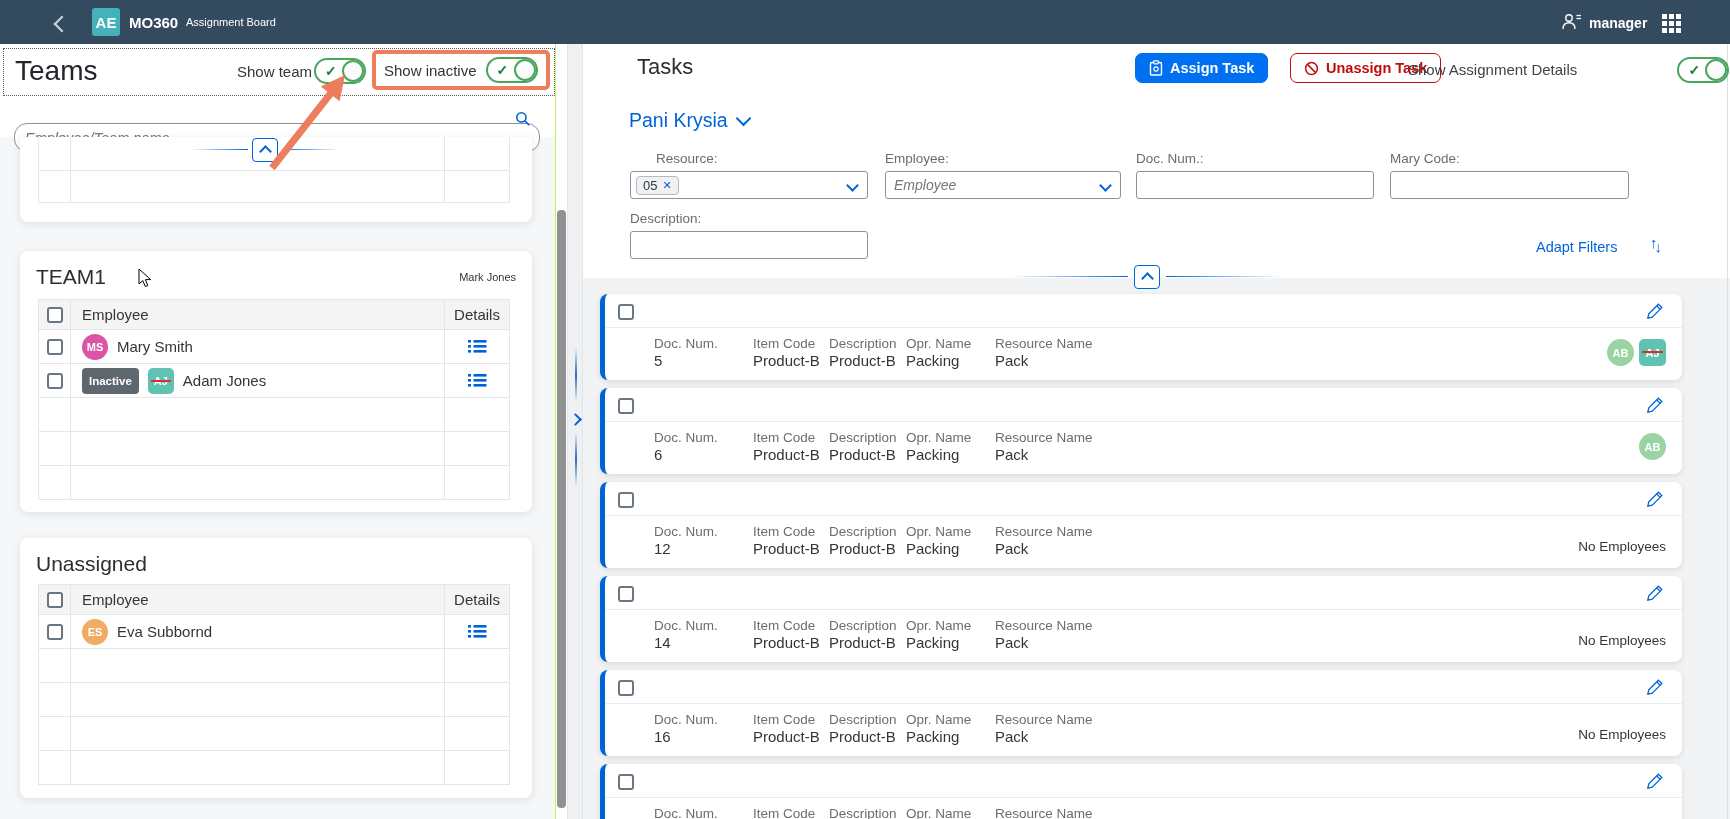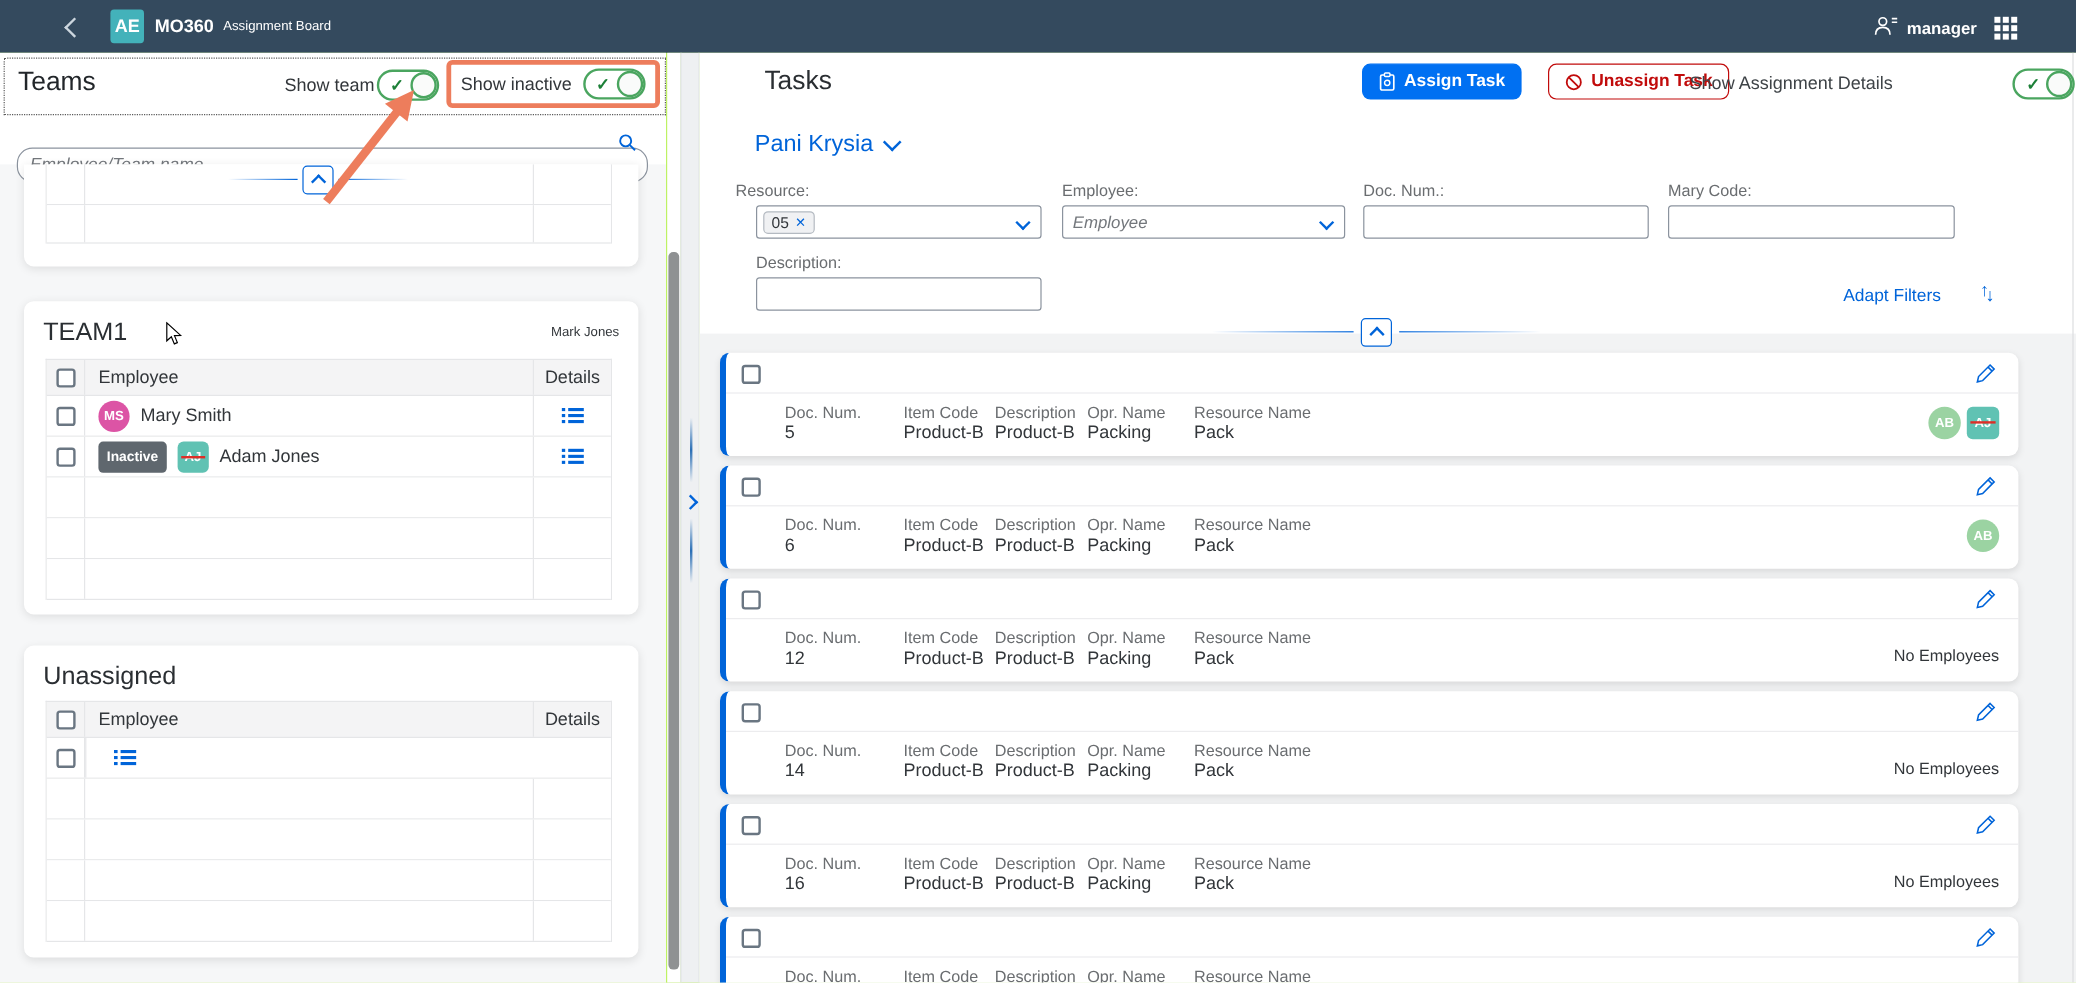--- a/index.html
+++ b/index.html
@@ -23,21 +23,21 @@
   .chv-down{transform:rotate(45deg);}
   .chv-up{transform:rotate(-135deg);}
   .chv-right{transform:rotate(-45deg);}
   .chv-left{transform:rotate(135deg);}
   .chv-light{border-color:#ccd6de;width:10px;height:10px;border-width:2.5px;}
 
   
   .panel-left{position:absolute;left:0;top:44px;width:555px;height:775px;background:#fff;}
   .panel-left-gray{position:absolute;left:0;top:137px;width:555px;height:682px;background:#f6f7f8;}
   .teams-focus{position:absolute;left:3px;top:48px;width:550px;height:46px;border:1px dotted #5a5a5a;}
-  .teams-title{position:absolute;left:15px;top:55px;font-size:22px;color:#22262a;}
+  .teams-title{position:absolute;left:15px;top:55px;font-size:28px;color:#22262a;}
   .tg-label{font-size:15px;color:#32363a;}
   .switch{position:relative;display:inline-block;width:52px;height:26px;border:2px solid #4aa55f;border-radius:15px;
     background:#fff;box-sizing:border-box;}
   .switch .tick{position:absolute;left:9px;top:3px;color:#1d8038;font-size:14px;font-weight:bold;}
   .switch .knob{position:absolute;right:0px;top:0px;width:22px;height:22px;border-radius:50%;
     background:#fafbfa;border:2px solid #4aa55f;box-sizing:border-box;}
   .orange-box{position:absolute;left:372px;top:50px;display:flex;align-items:center;gap:9px;
     border:4px solid #ed7d5c;border-radius:5px;padding:3px 8px;background:transparent;}
 
   .search-wrap{position:absolute;left:14px;top:104px;width:526px;height:29px;}
@@ -284,20 +284,24 @@
         <div class="col-cb">
             <span class="cb"></span>
           </div>
         <div class="col-emp">Employee</div>
         <div class="col-det">Details</div>
       </div>
       <div class="trow">
         <div class="col-cb">
             <span class="cb"></span>
           </div>
+        <div class="col-emp">
+          <span class="avatar" style="background:#f1ab62;">ES</span>
+          <span>Eva Subbornd</span>
+        </div>
         <div class="col-det">
           <svg width="19" height="15" viewBox="0 0 19 15">
             <rect x="0" y="1" width="3" height="2.6" fill="#0064d9"></rect>
               <rect x="5.5" y="1" width="13" height="2.6" fill="#0064d9"></rect>
             <rect x="0" y="6" width="3" height="2.6" fill="#0064d9"></rect>
               <rect x="5.5" y="6" width="13" height="2.6" fill="#0064d9"></rect>
             <rect x="0" y="11" width="3" height="2.6" fill="#0064d9"></rect>
               <rect x="5.5" y="11" width="13" height="2.6" fill="#0064d9"></rect>
           </svg>
         </div>
@@ -364,21 +368,21 @@
     <span class="tick">✓</span>
     <span class="knob"></span>
   </span>
 
   <div class="group-hdr">
     <span>Pani Krysia</span>
     <i class="chv chv-down" style="width:9px;height:9px;margin-top:-4px;"></i>
   </div>
 
   
-  <span class="flabel" style="left:613px;top:151px;">Resource:</span>
+  <span class="flabel" style="left:656px;top:151px;">Resource:</span>
   <div class="finput" style="left:630px;top:171px;width:238px;">
     <span class="token">
       <span>05</span>
       <span class="x">✕</span>
     </span>
     <i class="chv chv-down"></i>
   </div>
 
   <span class="flabel" style="left:885px;top:151px;">Employee:</span>
   <div class="finput" style="left:885px;top:171px;width:236px;">

